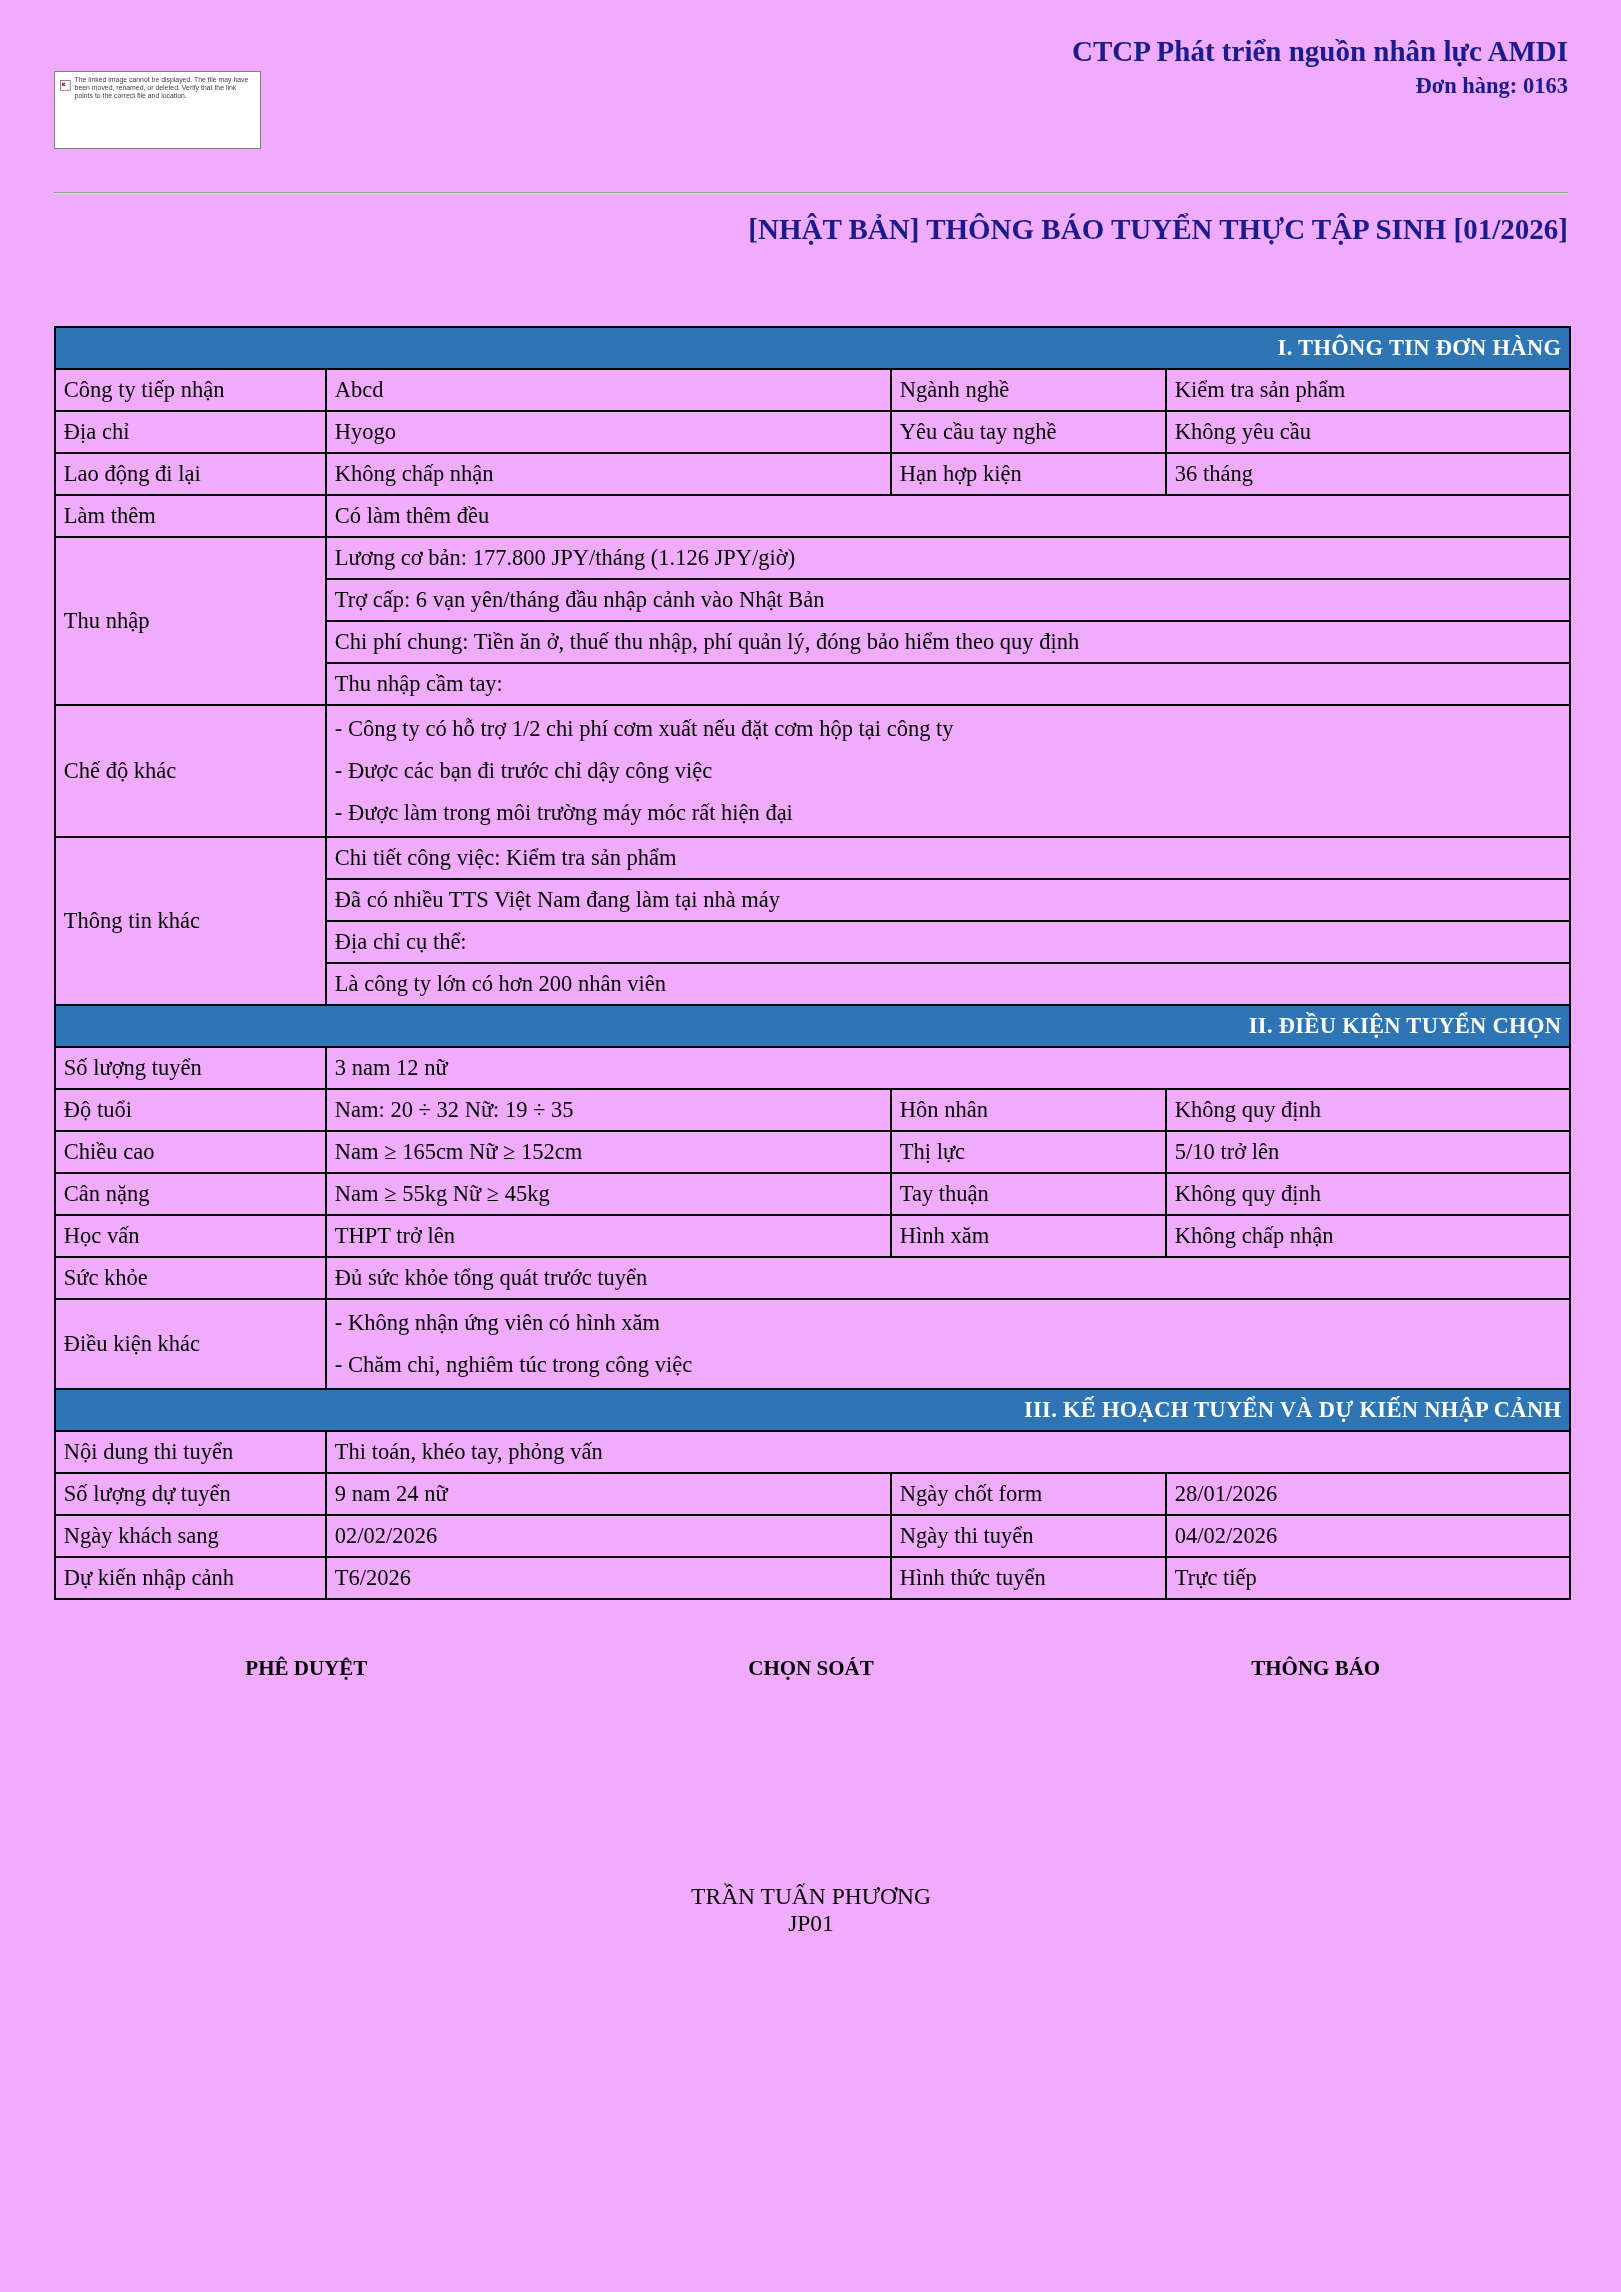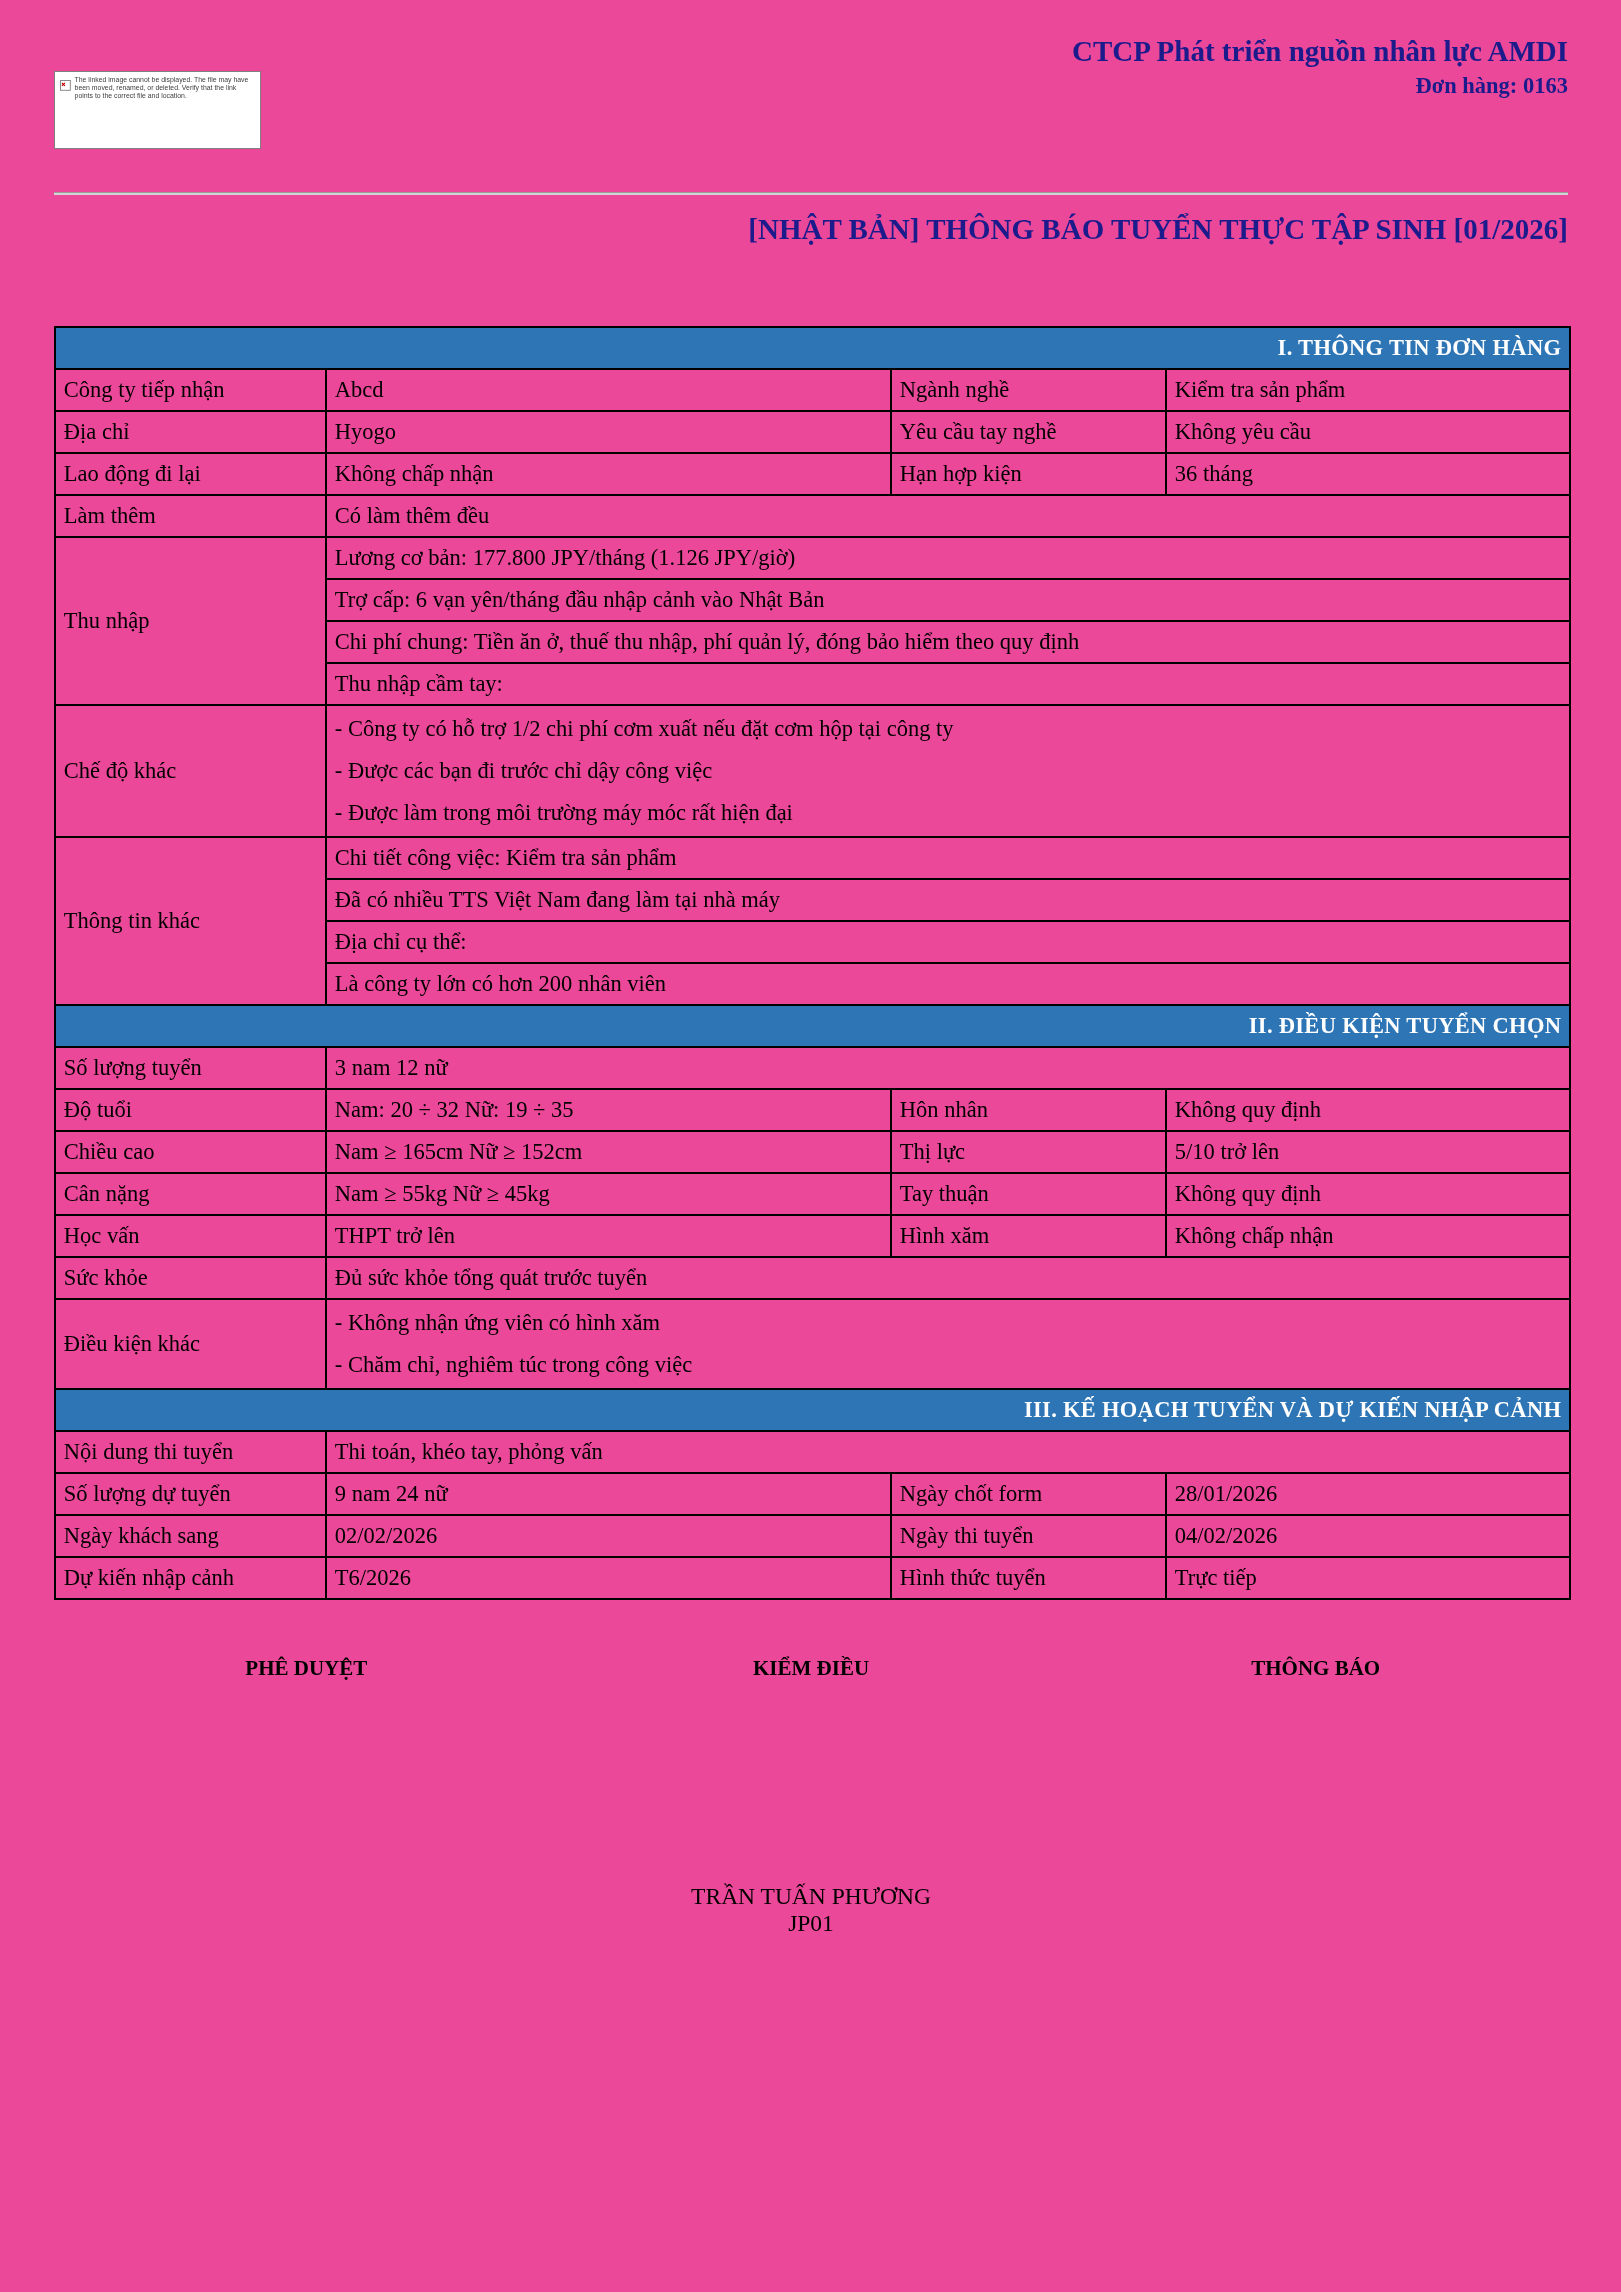--- a/index.html
+++ b/index.html
@@ -8,21 +8,21 @@
     --ink:#000000;
   }
   *{margin:0;padding:0;box-sizing:border-box;}
   html,body{background:#ffffff;}
   body{
     width:1621px;height:2293px;
     font-family:"Liberation Serif","DejaVu Serif",serif;
     color:var(--ink);
     position:relative;
   }
-  .page{position:absolute;left:0;top:0;width:1621px;height:2293px;background:#ec4899;}
+  .page{position:absolute;left:0;top:0;width:1621px;height:2293px;background:#f0abfc;}
 
   
   .img-placeholder{
     position:absolute;left:54px;top:71px;width:207px;height:78px;
     border:1px solid #7f7f7f;background:#fff;
     padding:3.9px 4.9px;display:flex;gap:3.9px;align-items:flex-start;
   }
   .ph-icon{flex:0 0 auto;display:block;margin-top:1px;}
   .ph-text{
     font-family:"Liberation Sans","DejaVu Sans",sans-serif;
@@ -231,21 +231,21 @@
         <td>Dự kiến nhập cảnh</td>
         <td>T6/2026</td>
         <td>Hình thức tuyển</td>
         <td>Trực tiếp</td>
       </tr>
     </tbody>
   </table>
 
   <div class="signrow captions">
     <div>PHÊ DUYỆT</div>
-    <div>KIỂM ĐIỀU</div>
+    <div>CHỌN SOÁT</div>
     <div>THÔNG BÁO</div>
   </div>
 
   <div class="signrow names">
     <div></div>
     <div>TRẦN TUẤN PHƯƠNG</div>
     <div>JP01</div>
   </div>
 
 </div>

